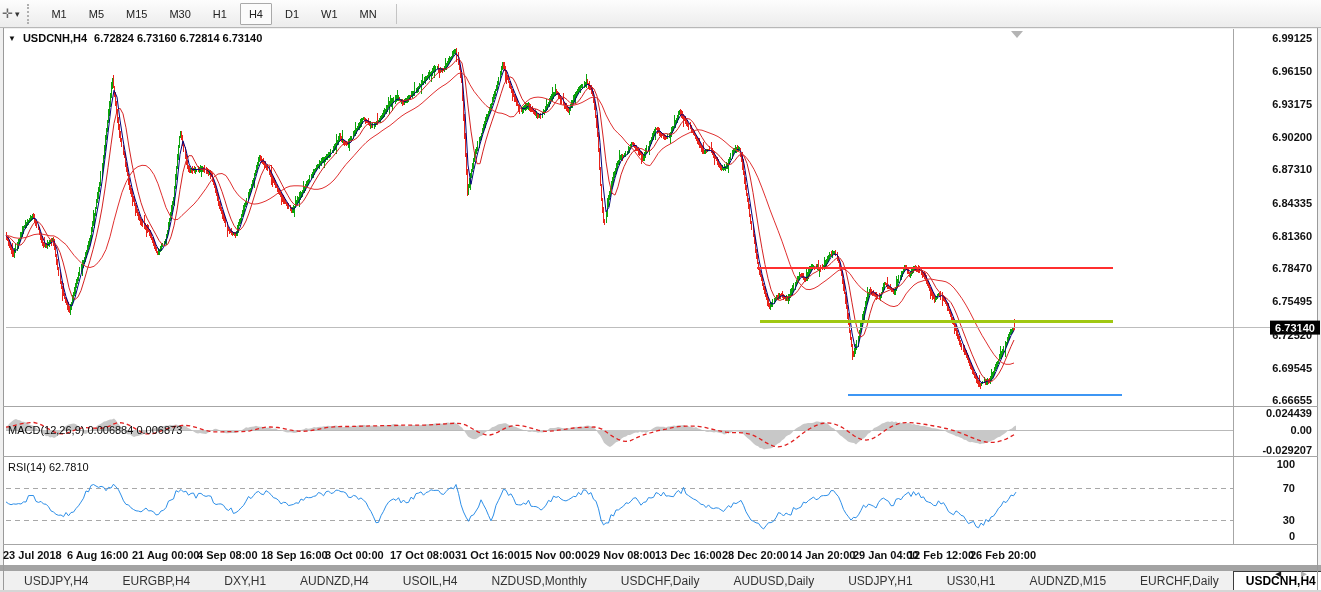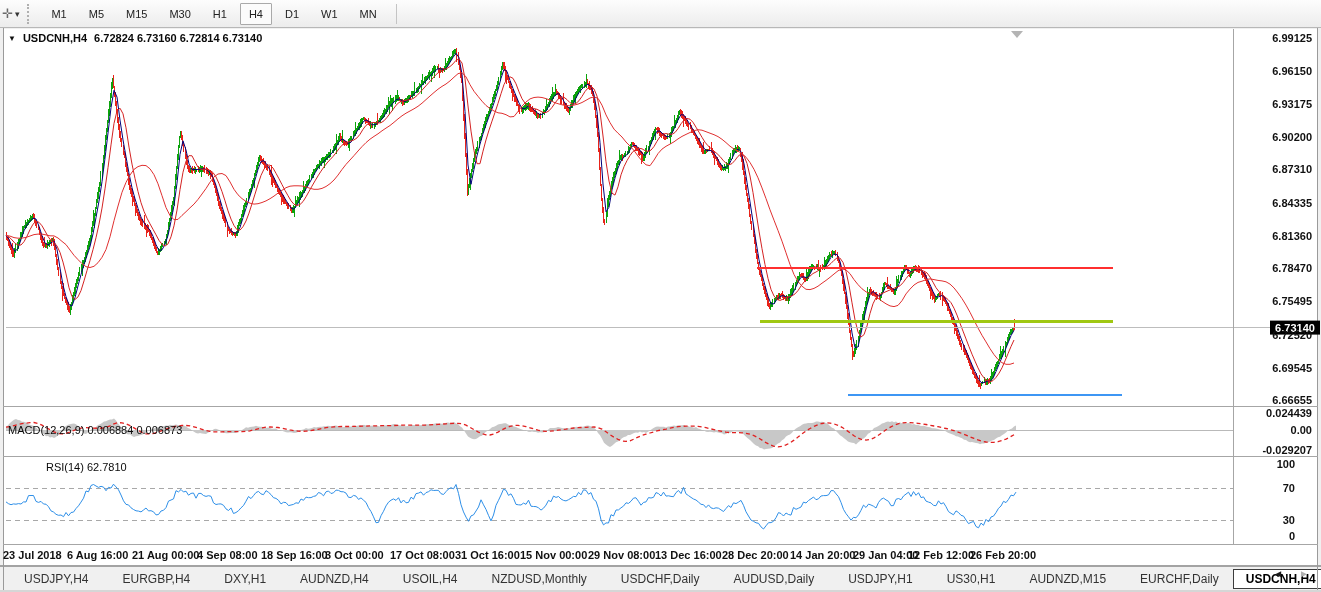--- a/index.html
+++ b/index.html
@@ -30,25 +30,25 @@
   
   .chart-title{
     position:absolute;left:8px;top:32px;font-size:11px;font-weight:700;color:#0a0a0a;
     display:flex;align-items:center;gap:7px;z-index:3;
   }
   .chart-title .collapse{font-size:8px;color:#111;}
   .ind-label{
     position:absolute;left:8px;font-size:11px;color:#0a0a0a;z-index:3;
   }
   #macd-label{top:424px;}
-  #rsi-label{top:461px;margin-left:38px;}
+  #rsi-label{top:461px;}
   
   .tabbar{
     position:absolute;left:0;top:565px;width:1321px;height:25px;
-    background:#f0f0f0;border-top:2px solid #a3a3a3;
+    background:#f0f0f0;border-top:6px solid #a3a3a3;
     display:flex;align-items:center;box-sizing:border-box;
     font-size:12px;color:#333;padding-left:14px;
   }
   .tab{padding:3px 10px;white-space:nowrap;}
   .tab.active{
     background:#ffffff;border:1px solid #3c3c3c;font-weight:700;color:#000;
     padding:2px 12px;margin:0 4px;
   }
   .tsep{width:1px;height:14px;background:#a8a8a8;margin:0 7px;}
   .tab-arrows{position:absolute;right:12px;top:568px;display:flex;gap:16px;font-size:10px;z-index:3;}

